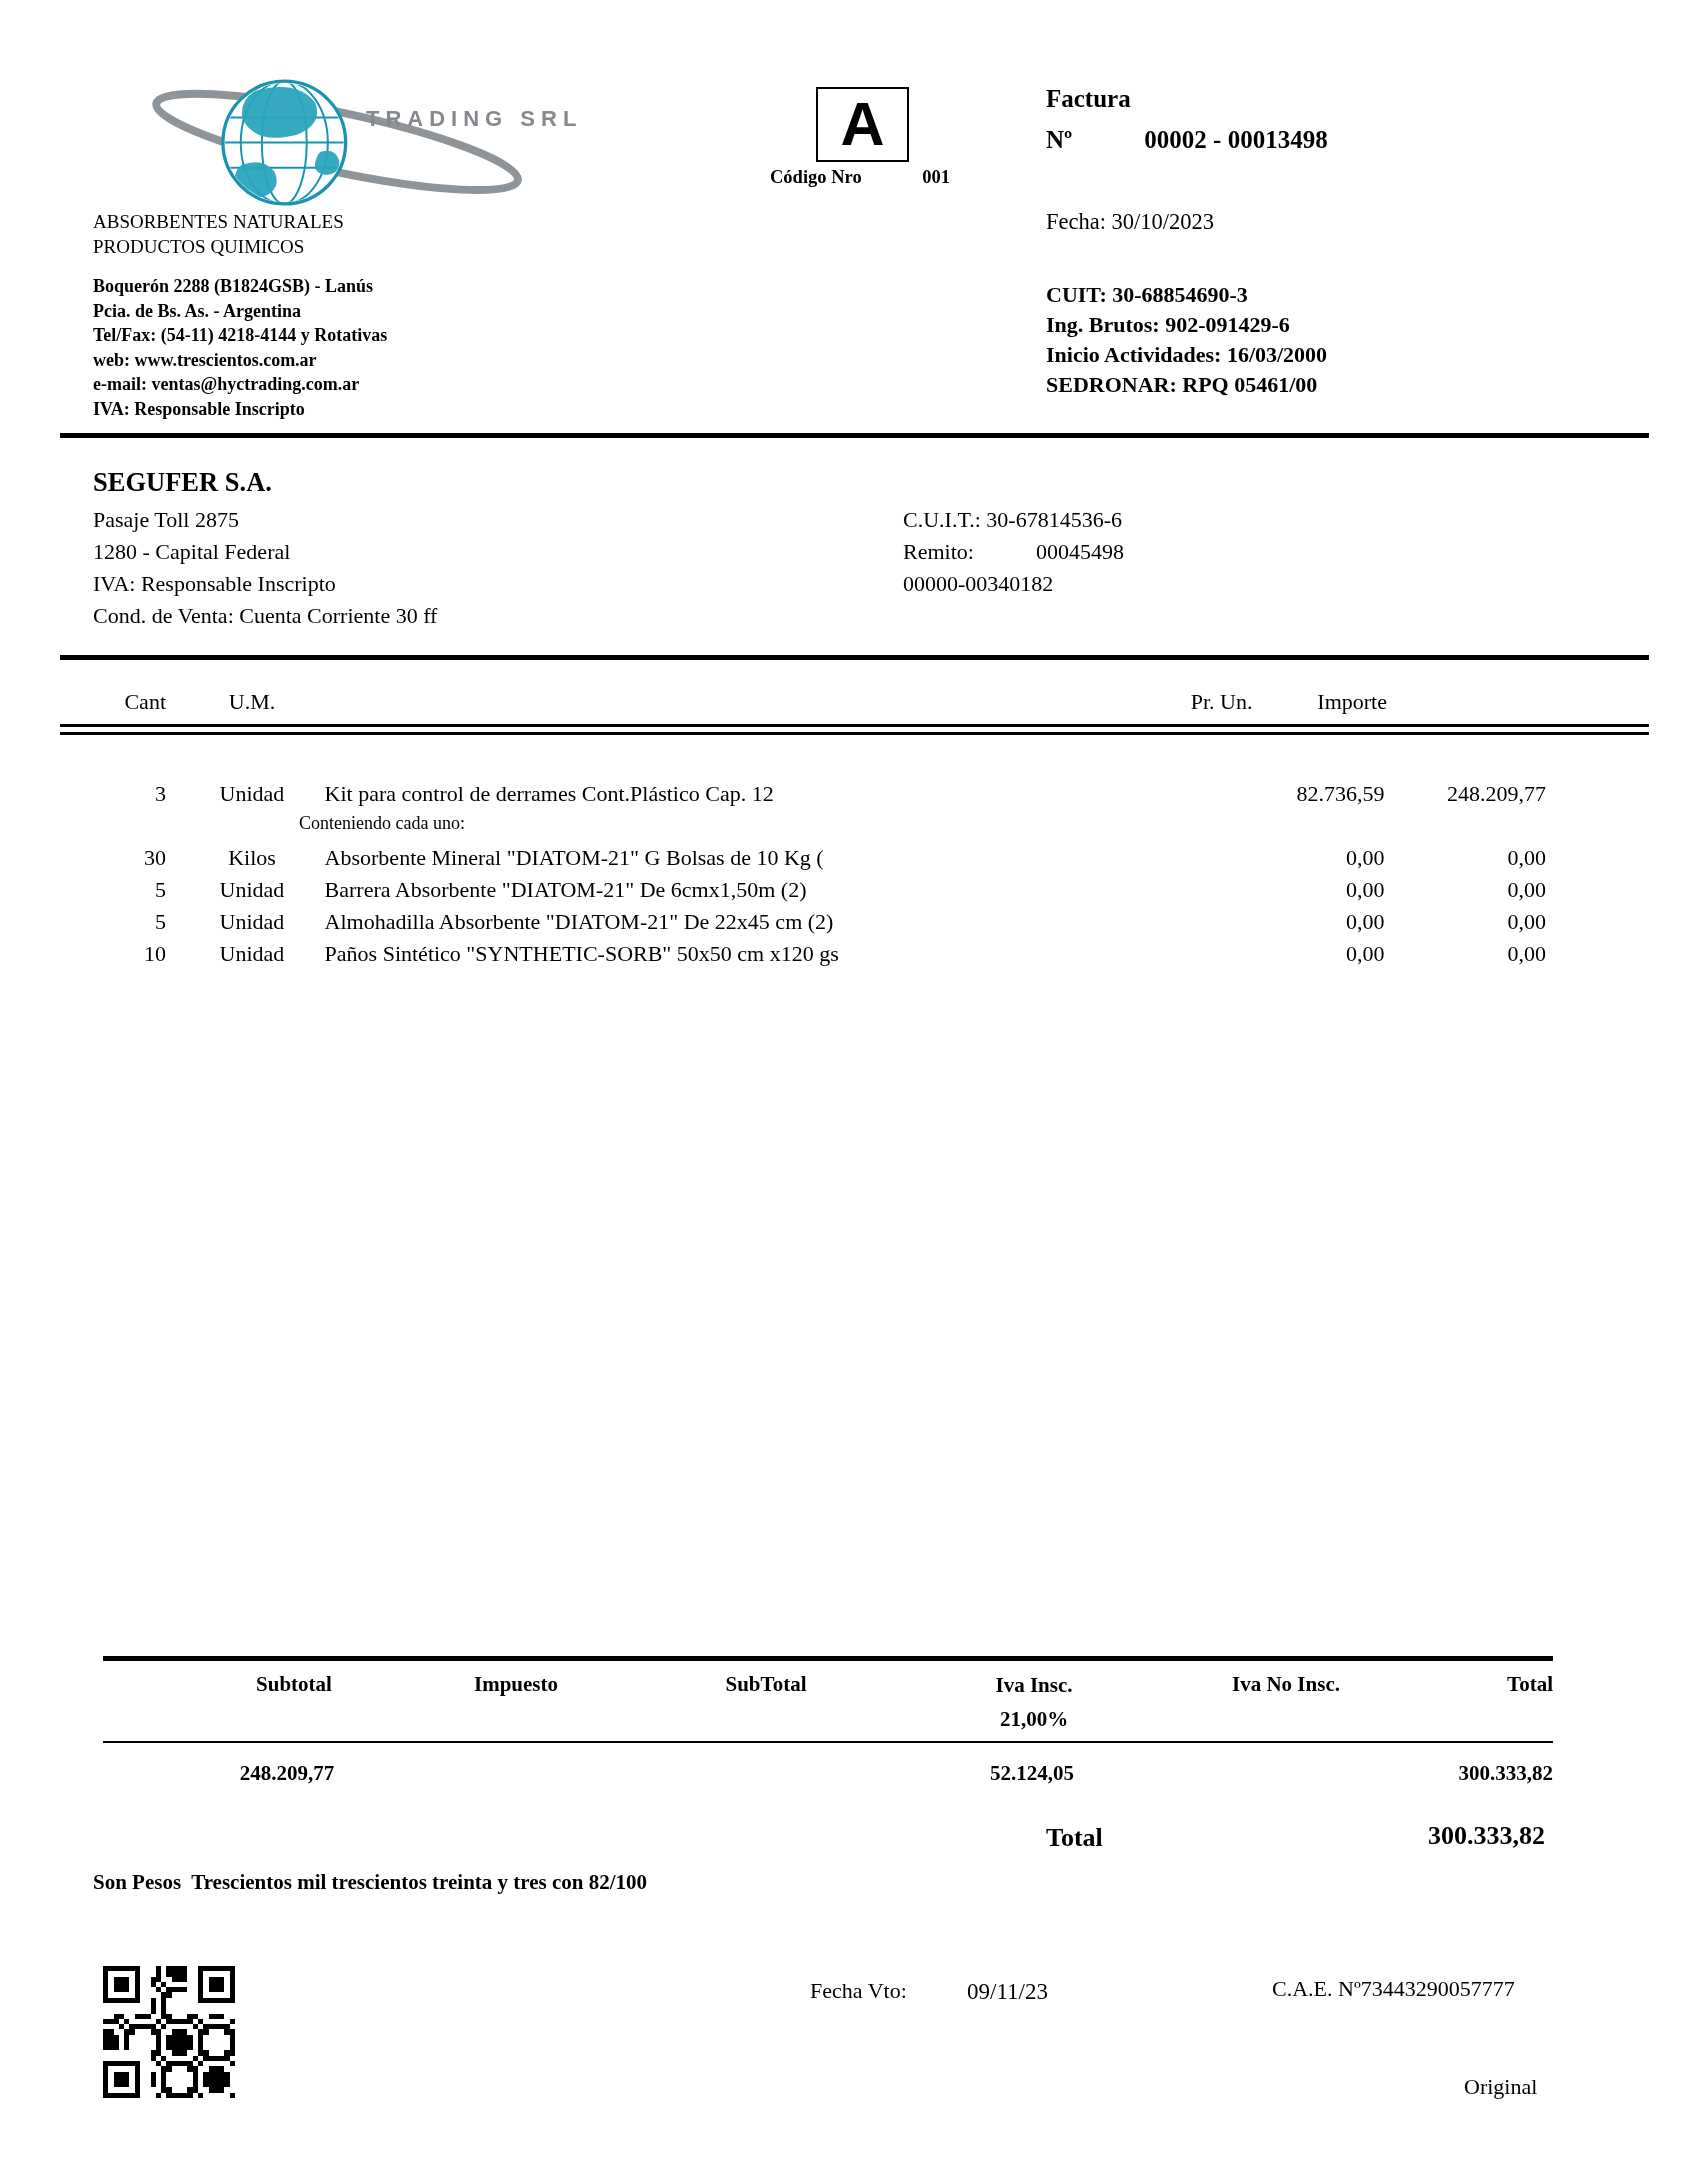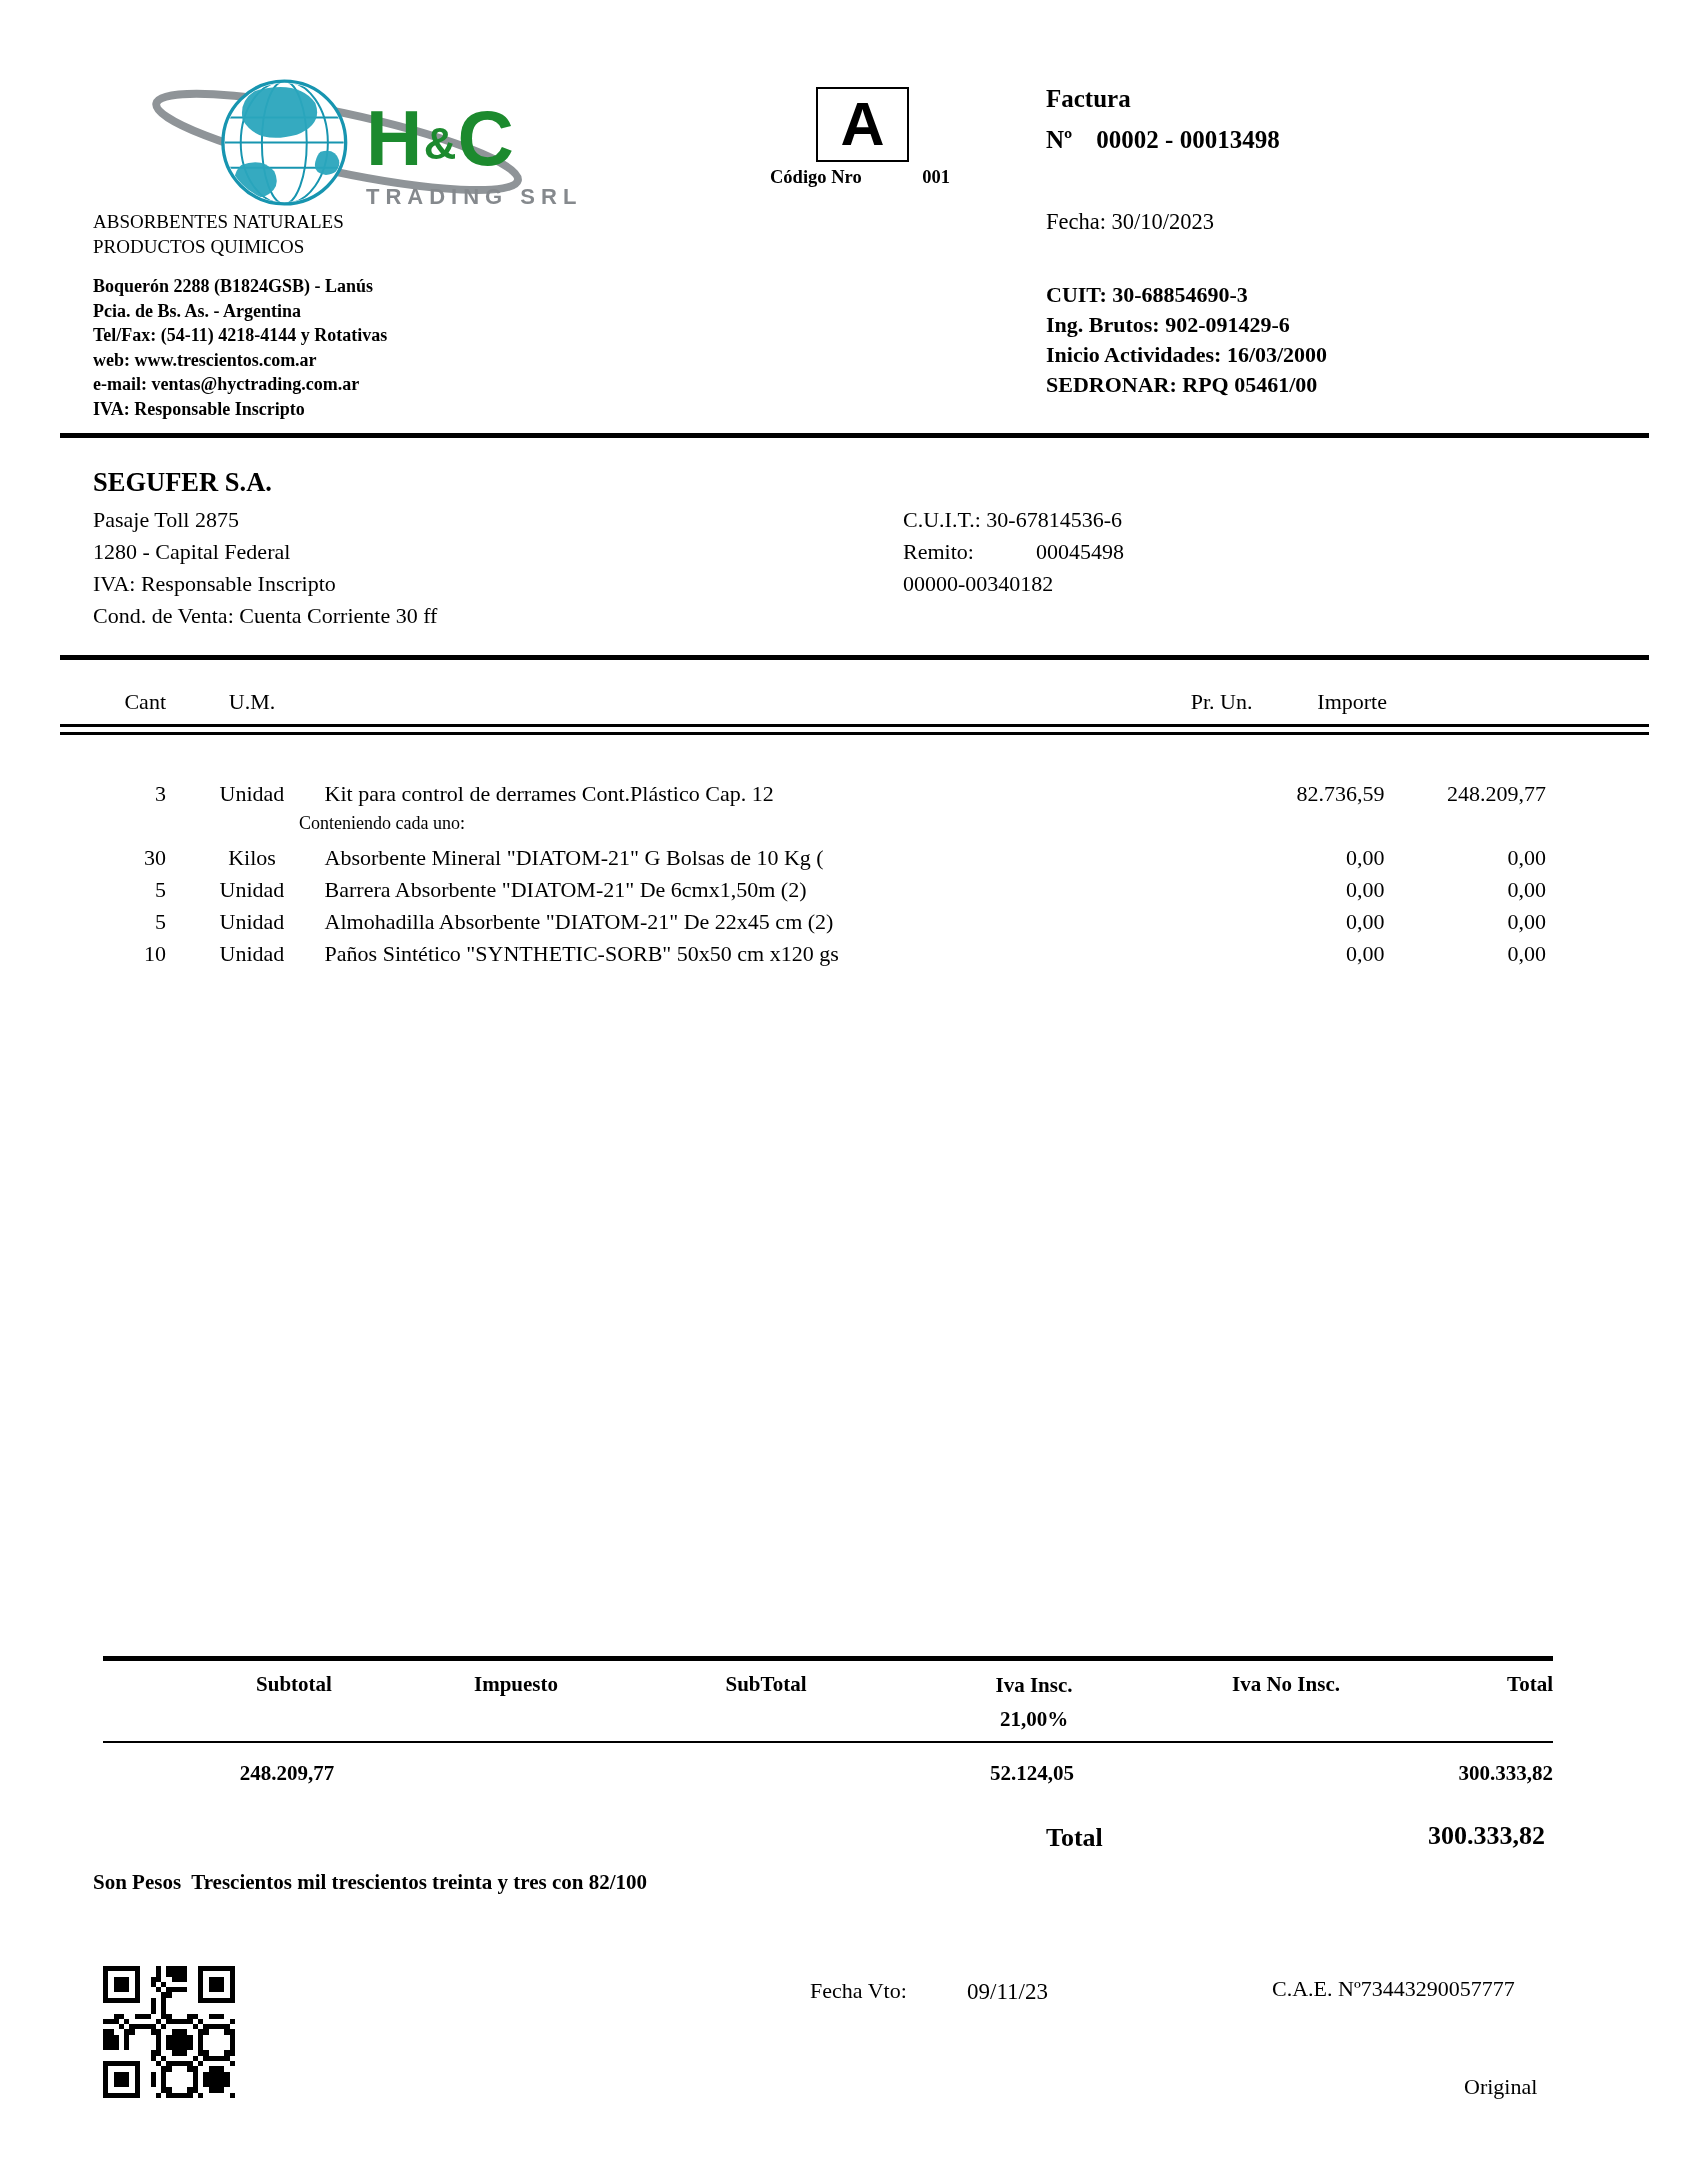--- a/index.html
+++ b/index.html
@@ -19,21 +19,21 @@
 
   .tagline{text-align:left;font-weight:normal;font-size:19px;line-height:24.5px}
   .addr{text-align:left;font-weight:bold;font-size:18px;line-height:24.5px}
 
   .abox{width:93px;height:75px;border:2.6px solid #000;display:flex;align-items:center;justify-content:center;
         font-family:"Liberation Sans","DejaVu Sans",sans-serif;font-weight:bold;font-size:61px;line-height:1}
   .codigo{display:flex;justify-content:space-between;font-weight:bold;font-size:18.5px}
 
   .b38{font-weight:bold;font-size:25px;line-height:1.1}
   .b34{font-weight:normal;font-size:22.5px}
-  .numrow{display:flex;gap:24px}
+  .numrow{display:flex;gap:72px}
   .fiscal{font-weight:bold;font-size:22px;line-height:30px}
 
   .client-name{font-weight:bold;font-size:26.5px}
   .client-lines{font-size:22px;line-height:32px}
   .rlabel{display:inline-block;width:133px}
 
   .irow{display:grid;grid-template-columns:106px 152px 939px 132px 159px;font-size:22px;line-height:32px}
   .ihead{line-height:38px}
   .c-cant{text-align:right;padding-left:33px}
   .c-um{text-align:center;padding-left:20px}
@@ -71,21 +71,20 @@
         <line x1="157" y1="116" x2="343" y2="116"></line>
         <line x1="157" y1="154" x2="343" y2="154"></line>
       </g>
       <g clip-path="url(#gc)" fill="#2ba6bd" opacity="0.95">
         <path d="M205 38 q65 -18 92 18 q12 32 -28 48 q-60 16 -82 -22 q-6 -28 18 -44 Z"></path>
         <path d="M185 150 q32 -12 50 10 q12 26 -16 38 q-38 6 -44 -22 q-2 -16 10 -26 Z"></path>
         <path d="M305 130 q22 -6 28 13 q3 20 -20 22 q-20 -2 -16 -20 q3 -11 8 -15 Z"></path>
       </g>
     </svg>
     <div class="logo-text">
-      <div class="hc"><span>H</span><span class="amp">&amp;</span><span>C</span></div>
       <div class="trading">TRADING SRL</div>
     </div>
   </div>
 
   <div class="tagline abs" style="left:93px;top:210px;width:562px">
     <div>ABSORBENTES NATURALES</div>
     <div>PRODUCTOS QUIMICOS</div>
   </div>
 
   <div class="addr abs" style="left:93px;top:274px;width:562px">

